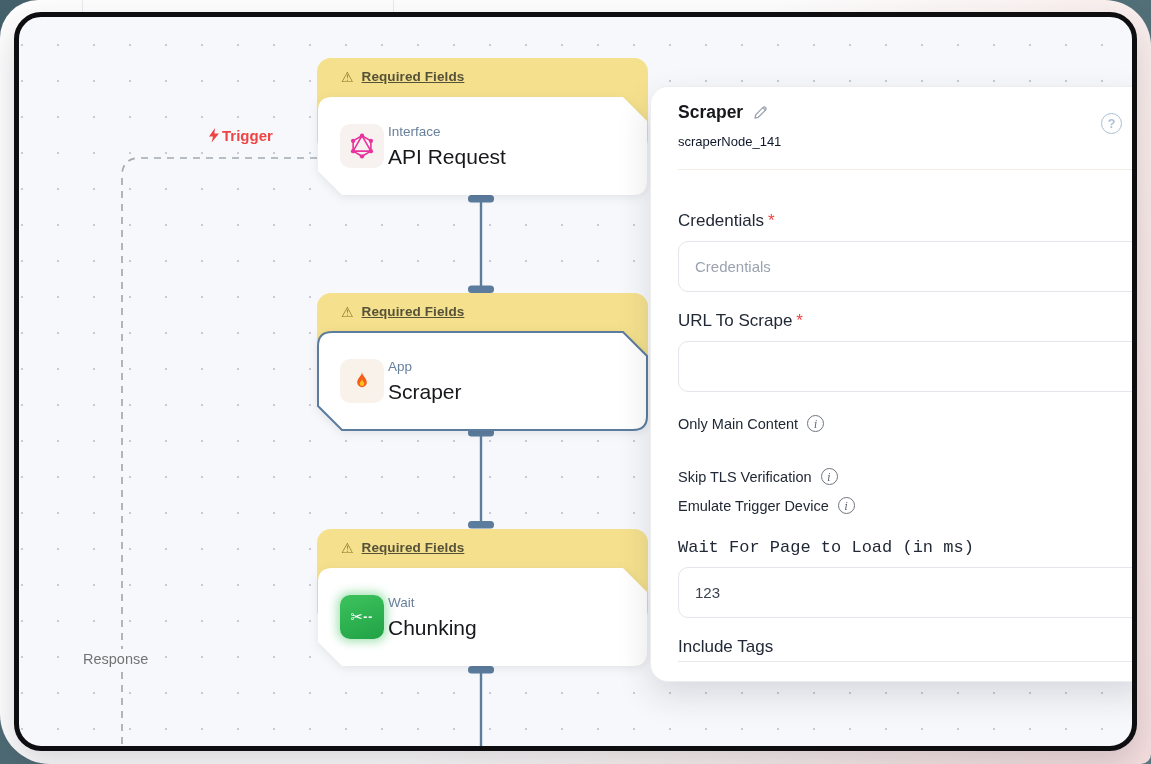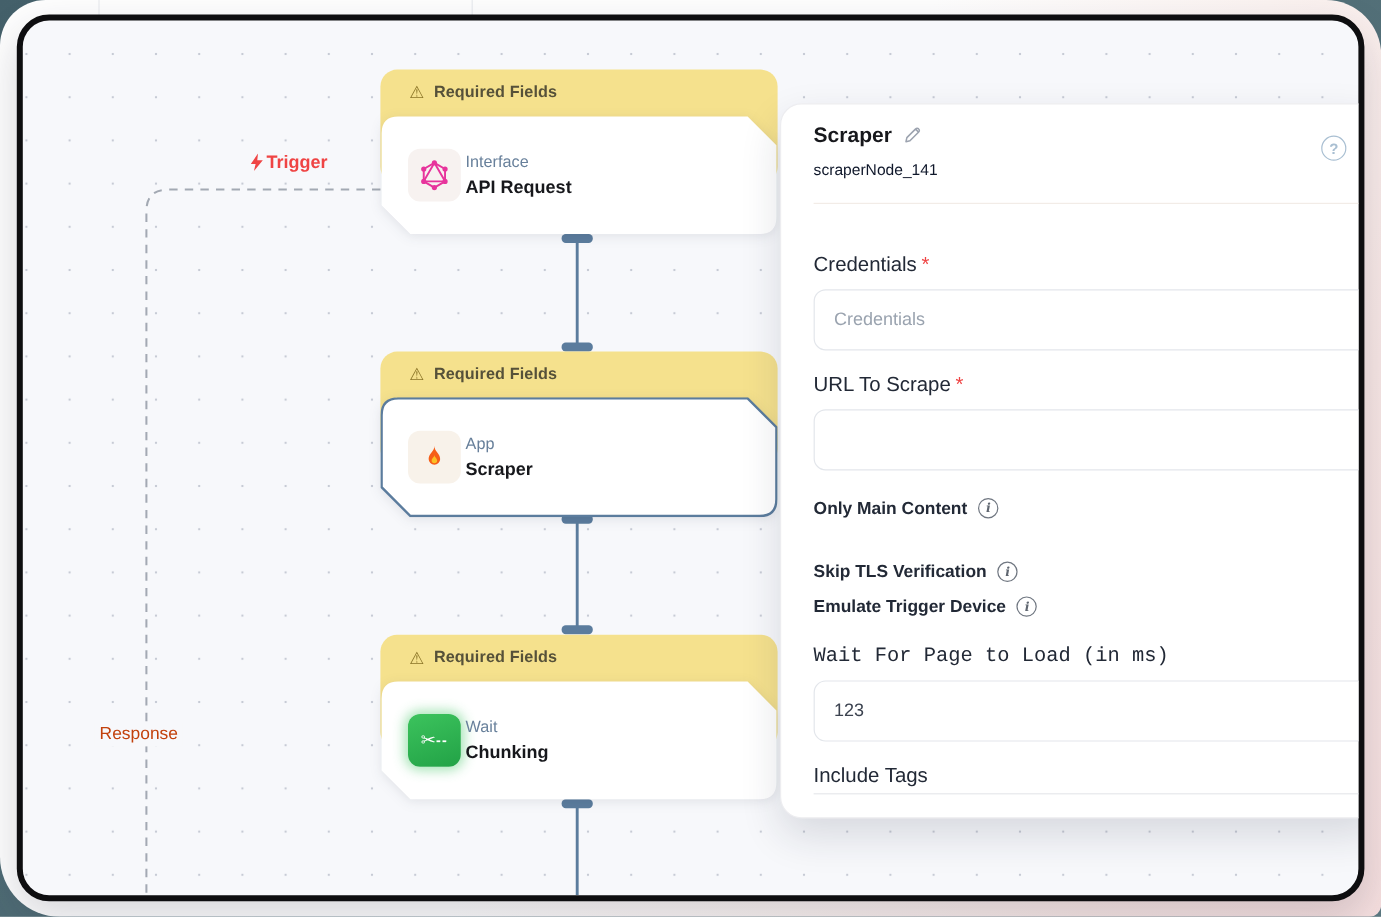--- a/index.html
+++ b/index.html
@@ -31,49 +31,49 @@
   .overlay-svg { position:absolute; left:0; top:0; pointer-events:none; }
 
   
   .node { position:absolute; width:331px; }
   .node-banner {
     position:absolute; left:0; top:0; width:331px; height:95px;
     background:#f5e18d; border-radius:14px;
     display:flex; align-items:flex-start; gap:8px; padding:10px 0 0 24px;
   }
   .warn-icon { font-size:14px; line-height:18px; color:#8a7426; }
-  .banner-text { font-size:13.5px; font-weight:600; color:#565139; line-height:18px; letter-spacing:.1px; }
+  .banner-text { font-size:13.5px; font-weight:600; color:#565139; line-height:18px; letter-spacing:.1px;text-decoration:underline; }
   .node-card-shape { position:absolute; left:0; top:38px; filter:drop-shadow(0 2px 5px rgba(30,40,60,.10)); }
   .node-card-content {
     position:absolute; left:0; top:38px; width:331px; height:100px;
     display:flex; align-items:center; gap:4px; padding-left:23px;
   }
   .node-icon {
     width:44px; height:44px; border-radius:10px; flex:0 0 auto;
     display:flex; align-items:center; justify-content:center;
   }
   .icon-graphql { background:#f7f2f0; }
   .icon-flame   { background:#f8f2ea; }
   .icon-scissors{
     background:linear-gradient(160deg,#3cc35d,#22a246);
     box-shadow:0 0 10px 3px rgba(60,195,95,.45);
     color:#fff; font-size:15px; font-weight:700; letter-spacing:-1px;
   }
   .icon-scissors .dashes { font-size:12px; font-weight:700; letter-spacing:1px; margin-left:1px; }
   .node-category { font-size:13.5px; color:#68809b; margin-bottom:6px; }
-  .node-title { font-size:15px; font-weight:700; color:#17181c; }
+  .node-title { font-size:21px; font-weight:400; color:#17181c; }
 
   
   .trigger-label {
     position:absolute; display:flex; align-items:center; gap:2px;
     color:#ef4444; font-size:15px; font-weight:600;
   }
   .response-label {
-    position:absolute; font-size:14.5px; color:#c2410c;
-    background:#f7f8fb; padding:2px 4px;
+    position:absolute; font-size:14.5px; color:#737373;
+    background:#f7f8fb; padding:2px 4px;margin-top:47px;
   }
 
   
   .panel {
     position:absolute; left:631px; top:69px; width:500px; height:596px;
     background:#ffffff; border-radius:18px;
     border:1px solid #ededf0;
     box-shadow:0 14px 34px rgba(25,35,60,.14);
   }
   .panel-title-row { position:absolute; left:27px; top:15px; display:flex; align-items:center; gap:9px; }
@@ -87,21 +87,21 @@
   .panel-divider { position:absolute; left:27px; top:82px; right:0; height:1px; background:#f2ece7; }
   .field-label { position:absolute; left:27px; font-size:17px; font-weight:500; color:#222936; }
   .req { color:#ef4444; margin-left:4px; }
   .panel input.box {
     position:absolute; left:27px; right:-6px; height:51px;
     border:1px solid #e3e6eb; border-radius:10px; background:#fff;
     font-family:inherit; font-size:15px; color:#3c4350; padding:0 16px; outline:none;
   }
   .panel input.box::placeholder { color:#9aa3af; opacity:1; }
   .toggle-row { position:absolute; left:27px; display:flex; align-items:center; gap:9px;
-                font-size:14.5px; font-weight:700; color:#222936; }
+                font-size:14.5px; font-weight:400; color:#222936; }
   .info-circle {
     width:17px; height:17px; border:1.4px solid #6f7680; border-radius:50%;
     color:#5f6670; font-size:10.5px; font-style:italic; font-family:"DejaVu Serif",serif;
     display:flex; align-items:center; justify-content:center; flex:0 0 auto;
   }
   .cutoff-line { position:absolute; left:27px; right:0; top:574px; height:1px; background:#e6e8ec; }
 </style>
 </head>
 <body>
 

